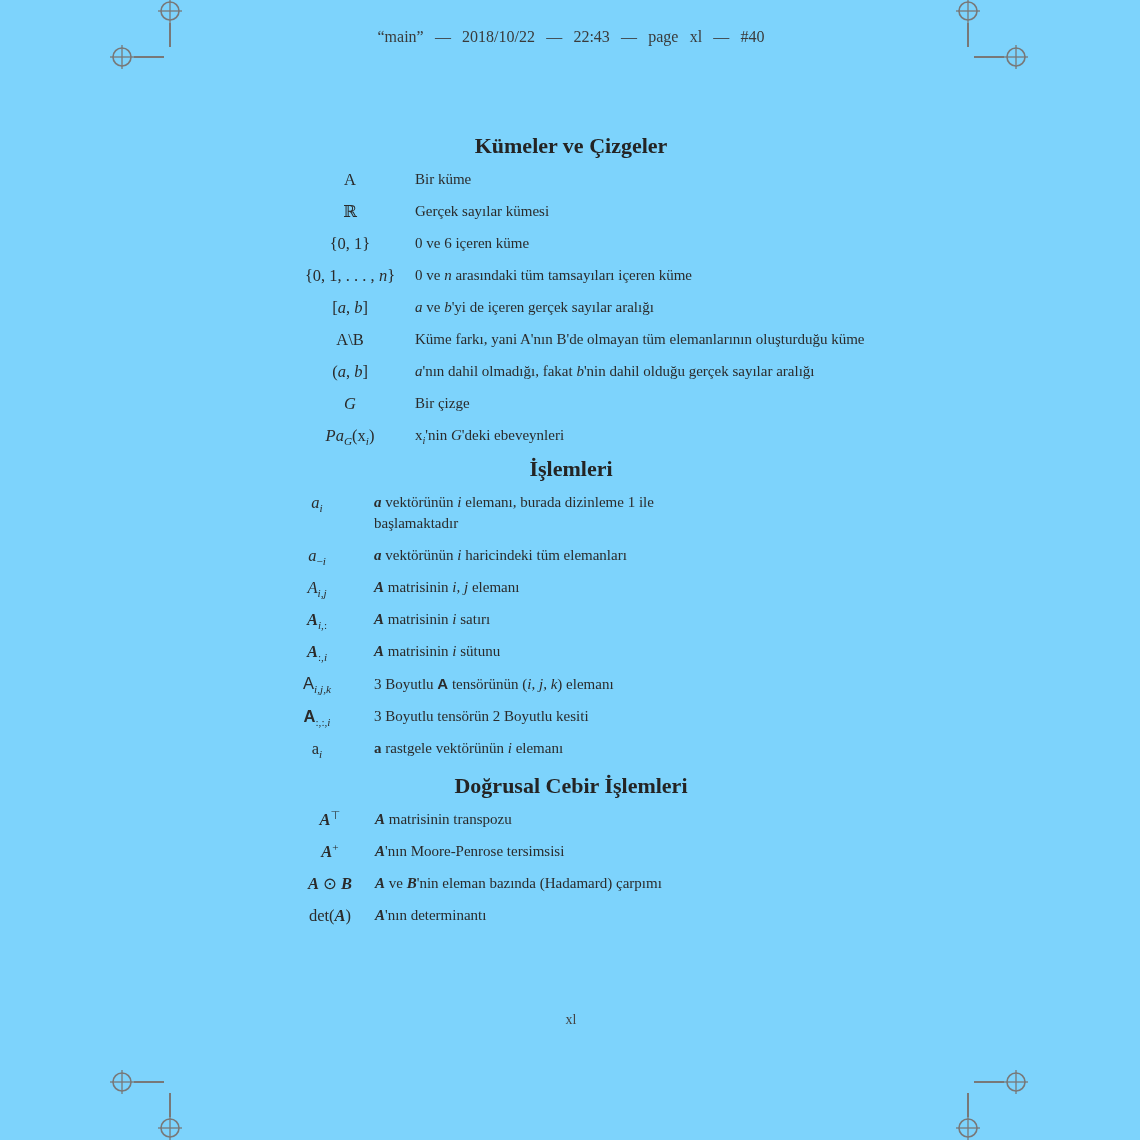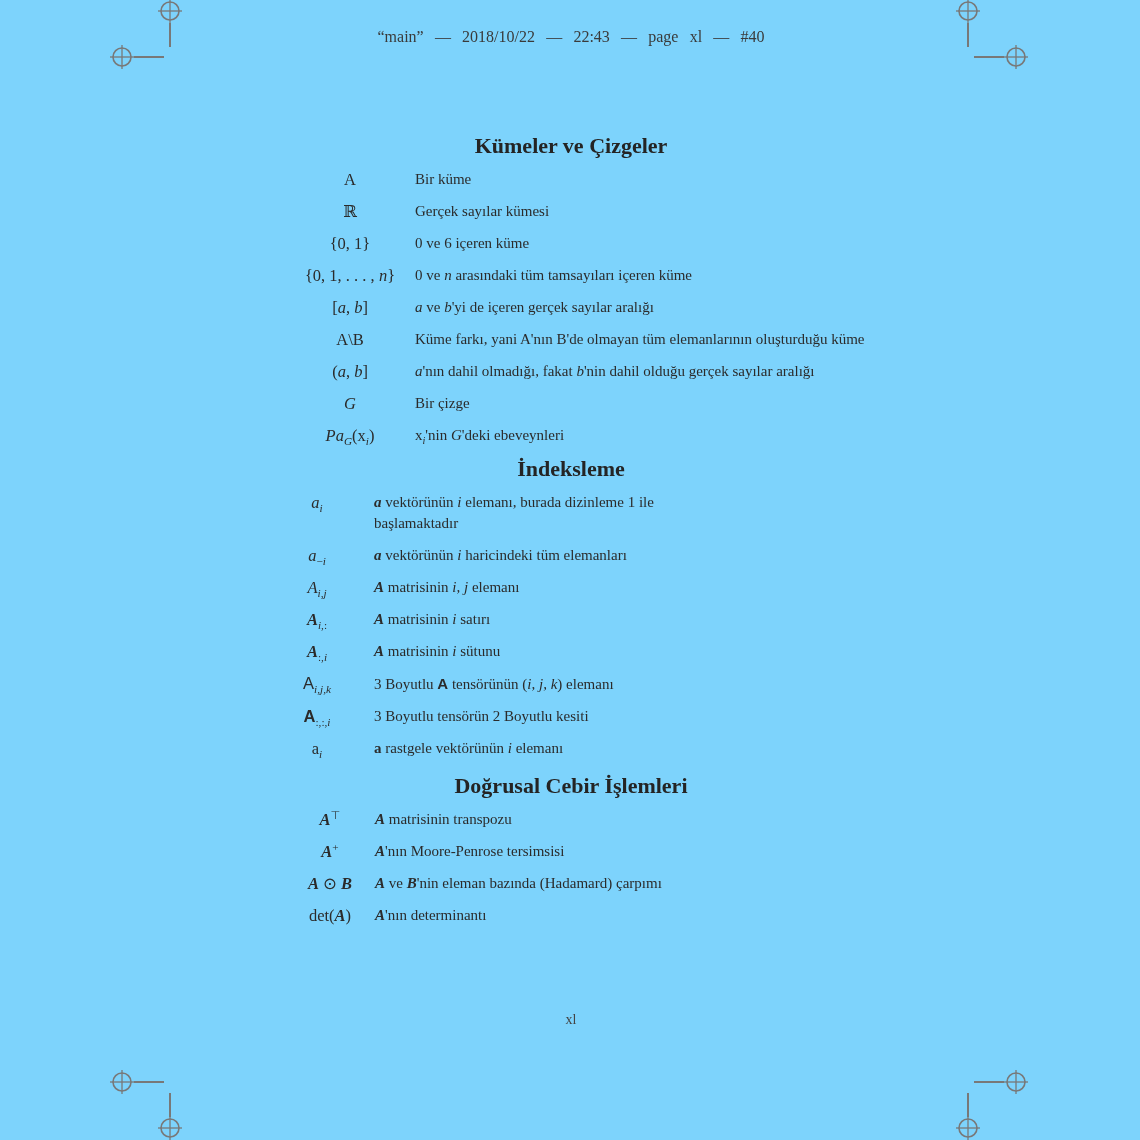--- a/index.html
+++ b/index.html
@@ -95,21 +95,21 @@
             <div class="sym"><i>G</i></div>
             <div class="desc">Bir çizge</div>
           </div>
           <div class="entry">
             <div class="sym"><i>Pa</i><sub><i>G</i></sub>(x<sub><i>i</i></sub>)</div>
             <div class="desc">x<sub><i>i</i></sub>'nin <i>G</i>'deki ebeveynleri</div>
           </div>
         </div>
     </div>
     <div class="section sec2">
-      <div class="section-title">İndeksleme</div>
+      <div class="section-title">İşlemleri</div>
       <div class="entries">
           <div class="entry">
             <div class="sym"><i>a</i><sub><i>i</i></sub></div>
             <div class="desc"><b><i>a</i></b> vektörünün <i>i</i> elemanı, burada dizinleme 1 ile<br>başlamaktadır</div>
           </div>
           <div class="entry">
             <div class="sym"><i>a</i><sub>−<i>i</i></sub></div>
             <div class="desc"><b><i>a</i></b> vektörünün <i>i</i> haricindeki tüm elemanları</div>
           </div>
           <div class="entry">

